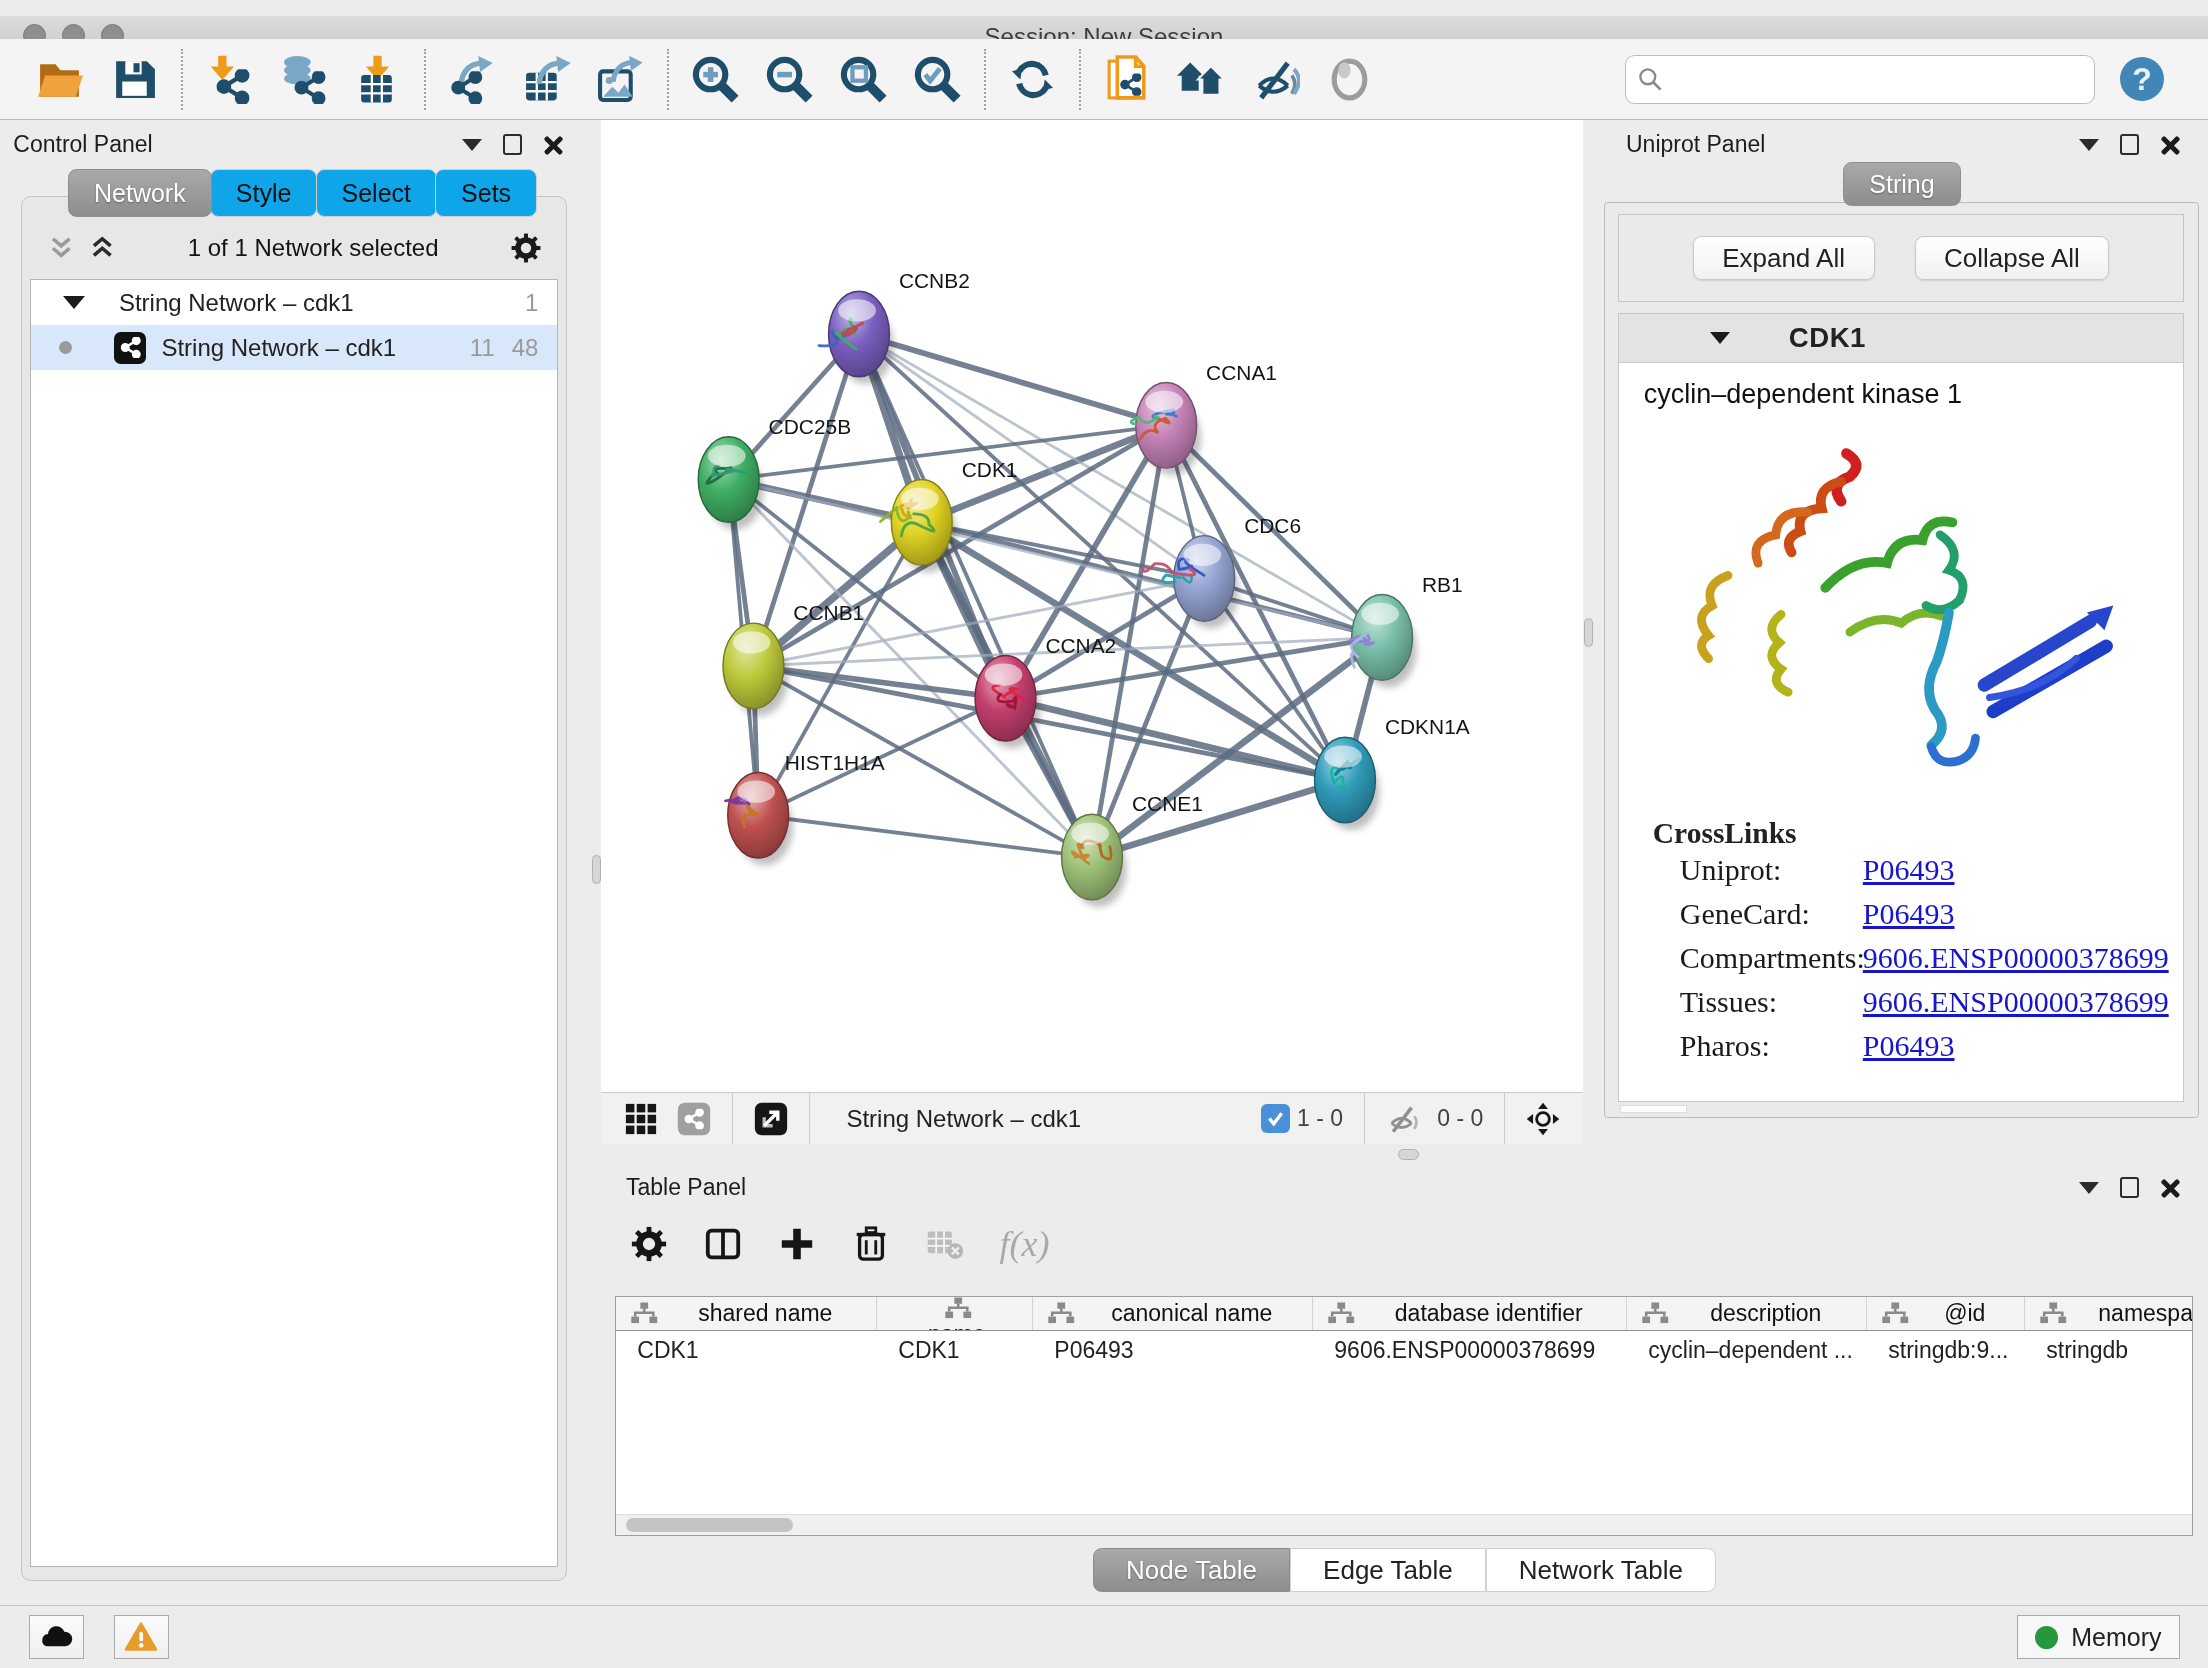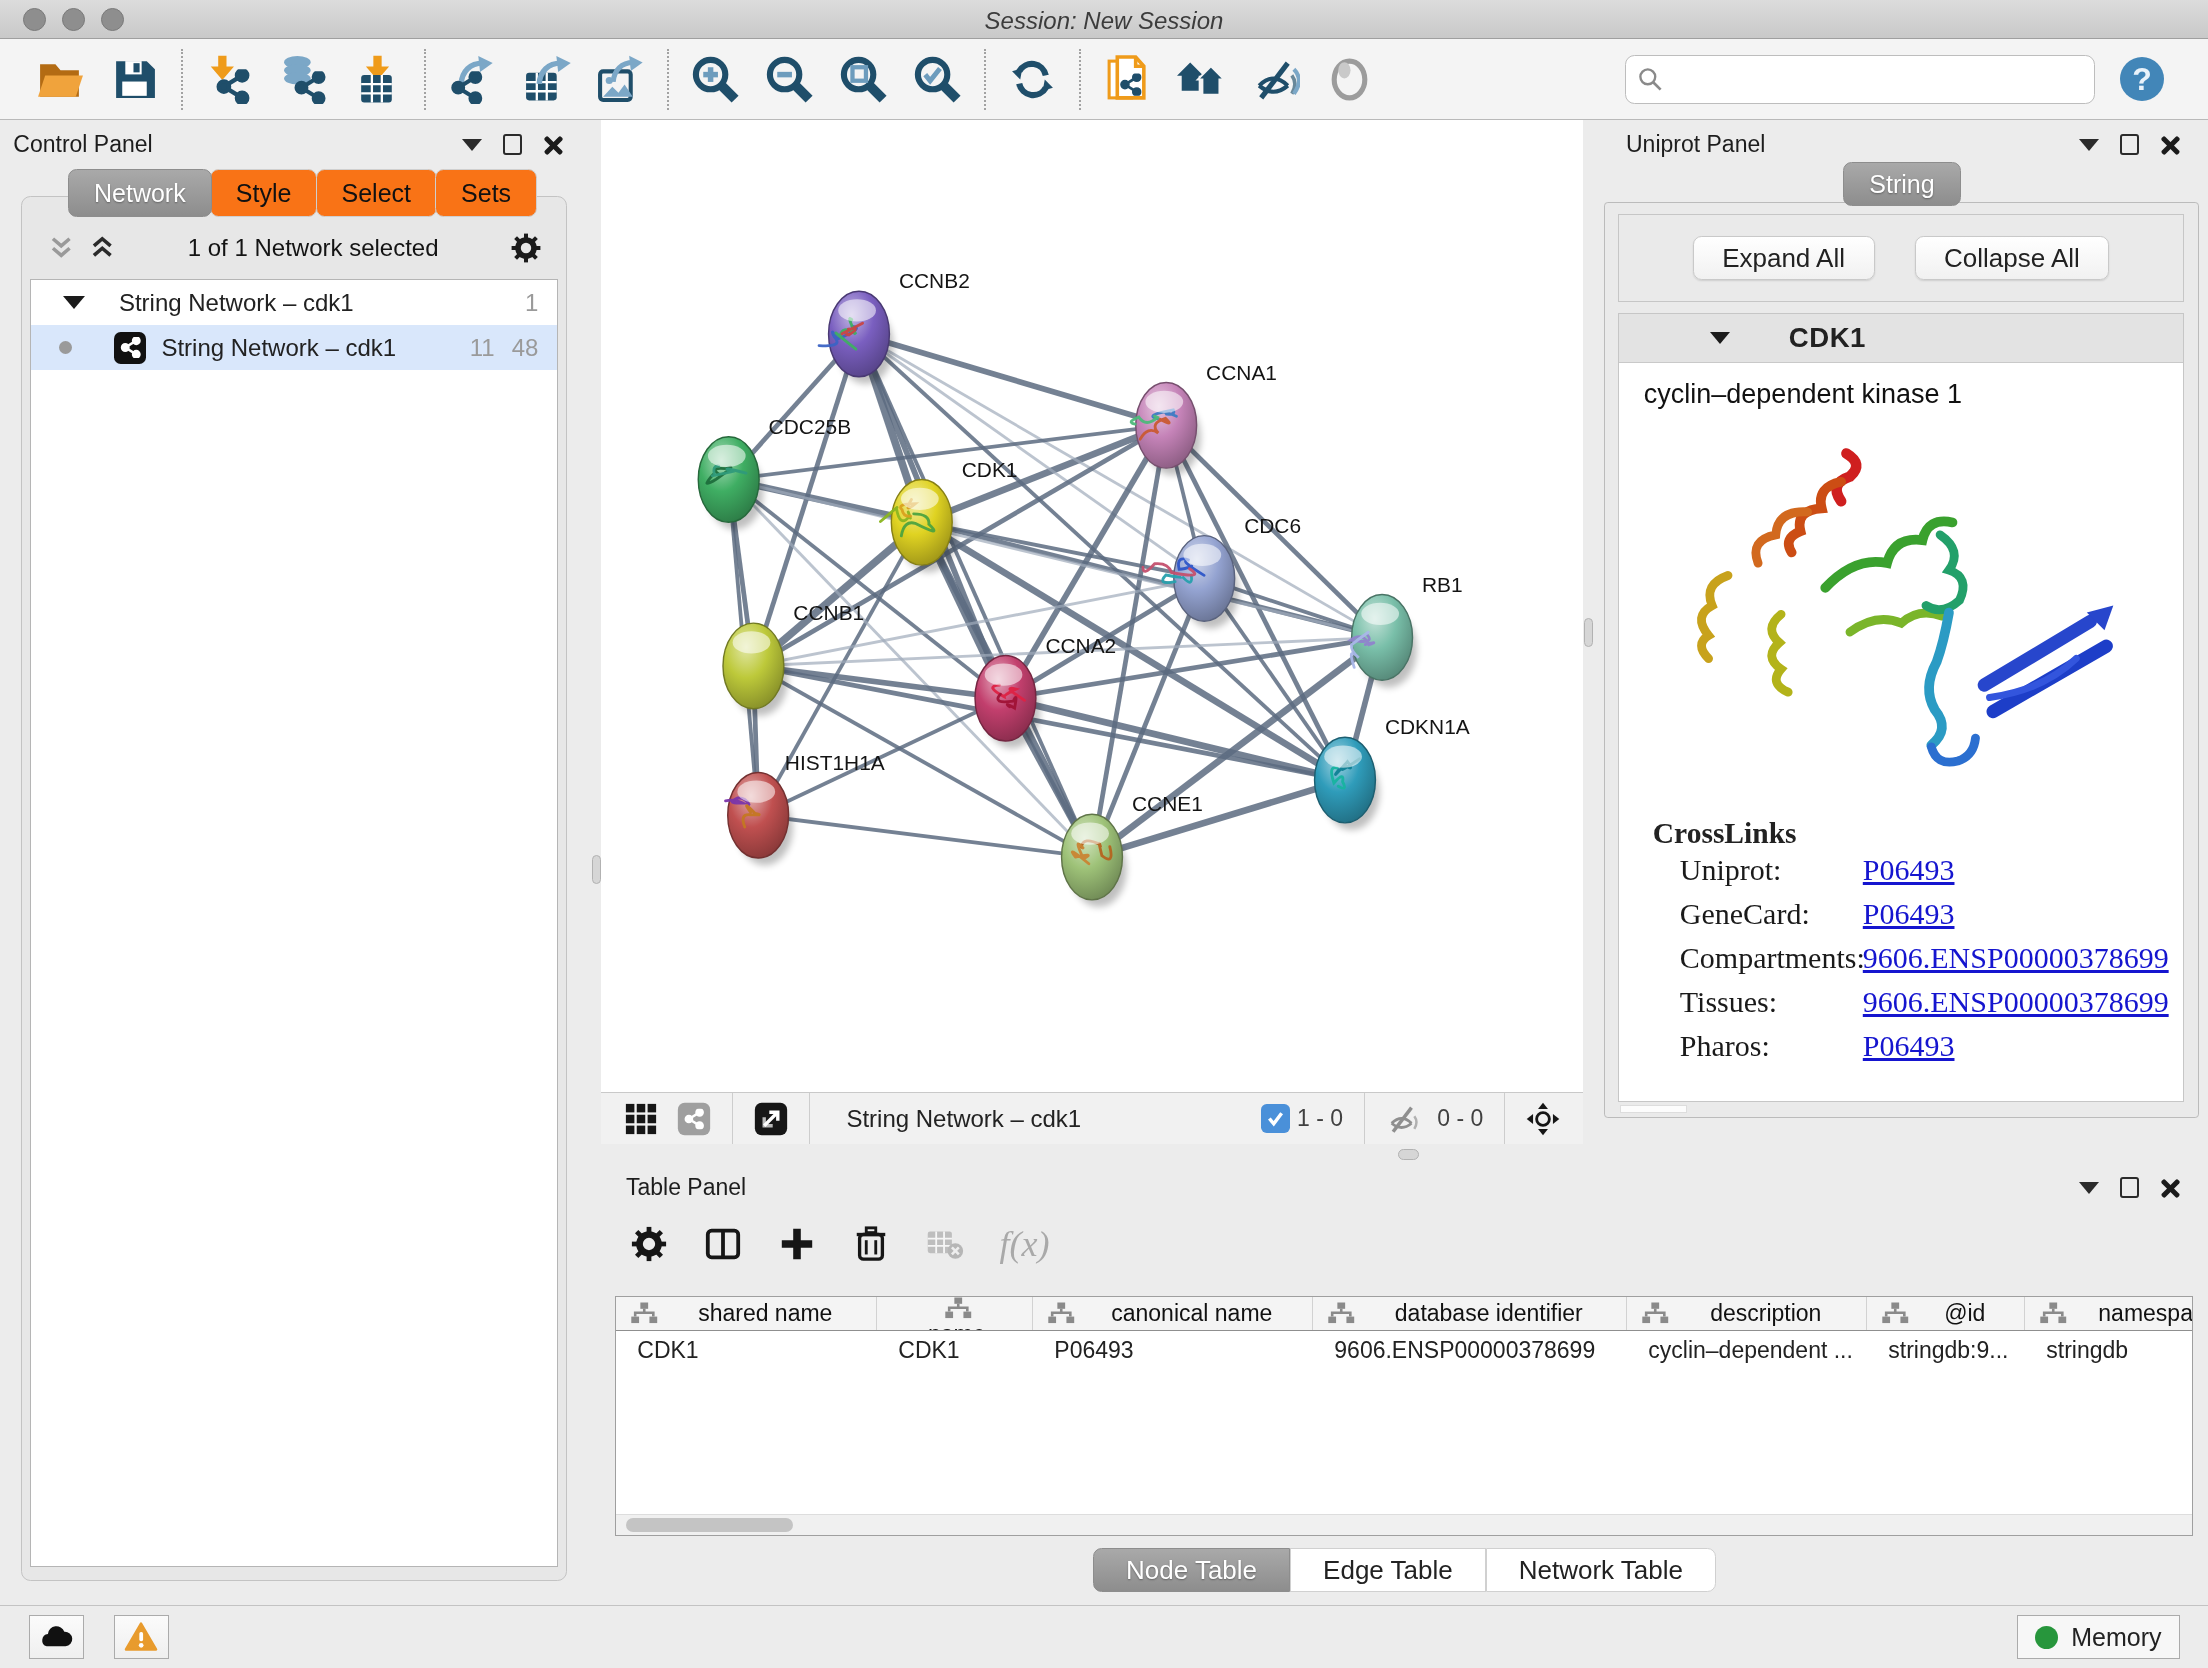--- a/index.html
+++ b/index.html
@@ -1,22 +1,22 @@
 <!DOCTYPE html>
 <html style="font-size:15px"><head>
 <meta charset="utf-8">
 <style>
   * { margin:0; padding:0; box-sizing:border-box; }
   html,body { background:#9a9a9a; }
   body { font-family:"Liberation Sans","DejaVu Sans",sans-serif; color:#222; }
   #app { position:relative; width:2208px; height:1668px; background:#ececec; overflow:hidden; }
 
   
-  .titlebar { position:absolute; left:0; top:0; width:2208px; height:39px;
-    background:linear-gradient(#dcdcdc,#c9c9c9); border-bottom:1px solid #9f9f9f;font-style:italic; }
+  .titlebar { position:absolute; left:0; top:16px; width:2208px; height:39px;
+    background:linear-gradient(#dcdcdc,#c9c9c9); border-bottom:1px solid #9f9f9f; }
   .traffic { position:absolute; left:23px; top:7.6px; display:flex; gap:16px; }
   .tl-btn { width:23px; height:23px; border-radius:50%; background:#8e8e8e; border:1px solid #7a7a7a; }
   .win-title { position:absolute; left:0; right:0; top:6.7px; text-align:center; font-size:24px; color:#3c3c3c; }
 
   
   .toolbar { position:absolute; left:0; top:39px; width:2208px; height:81px; background:#f4f4f4;
     border-bottom:1px solid #b9b9b9; display:flex; align-items:center; padding:0 23px; }
   .tb-btn { width:74px; height:61px; display:flex; align-items:center; justify-content:center; flex:0 0 auto; }
   .tb-btn svg { width:49px; height:49px; }
   .tb-sep { width:0; height:61px; border-left:2.9px dotted #a2a2a2; margin:0 9.5px; flex:0 0 auto; }
@@ -33,21 +33,21 @@
   .float-box { width:19px; height:21px; border:2.9px solid #2b2b2b; border-radius:2.9px; }
   .close-x { width:21px; height:21px; position:relative; }
   .close-x:before,.close-x:after { content:""; position:absolute; left:-1px; top:8.6px; width:23px; height:4.8px; background:#1b1b1b; border-radius:1.9px; }
   .close-x:before { transform:rotate(45deg); } .close-x:after { transform:rotate(-45deg); }
 
   
   .control-panel { position:absolute; left:0; top:120px; width:592px; height:1486px; background:#ececec; }
   .cp-head { left:13.3px; right:28.5px; top:7.6px; height:34px; }
   .cp-tabs { position:absolute; left:68px; top:49px; height:48px; display:flex; z-index:2; }
   .cp-tab { min-width:95px; padding:0 25px; height:48px; display:flex; align-items:center; justify-content:center;
-    background:#f97316; border:1px solid #cfcfcf; font-size:25px; color:#111; border-radius:8.6px; margin-right:-1.9px; }
+    background:#0ea5e9; border:1px solid #cfcfcf; font-size:25px; color:#111; border-radius:8.6px; margin-right:-1.9px; }
   .cp-tab.sel { background:linear-gradient(#a9a9a9,#8d8d8d); color:#fff; text-shadow:0 1px 1.9px rgba(0,0,0,.35); border-color:#8d8d8d; z-index:3; }
   .cp-box { position:absolute; left:21px; right:25px; top:76px; height:1385px; background:#e7e7e7;
     border:1.9px solid #c3c3c3; border-radius:9.5px; }
   .cp-statusrow { position:absolute; left:9.5px; right:9.5px; top:27px; height:48px; display:flex; align-items:center; padding:0 15px; }
   .cp-status { flex:1; text-align:center; font-size:24px; color:#141414; }
   .cp-list { position:absolute; left:7.6px; right:7.6px; top:82px; bottom:13.3px; background:#fff; border:1.9px solid #b5b5b5; overflow:hidden; }
   .tree-row { height:45px; display:flex; align-items:center; font-size:24px; padding:0 19px; }
   .tree-row .cnt { color:#9a9a9a; margin-left:17px; }
   .tree-row.sel { background:#d9e7fb; }
   .tree-exp { width:0; height:0; border-left:11.4px solid transparent; border-right:11.4px solid transparent; border-top:13.3px solid #1b1b1b; margin:0 19px 0 13.3px; }

